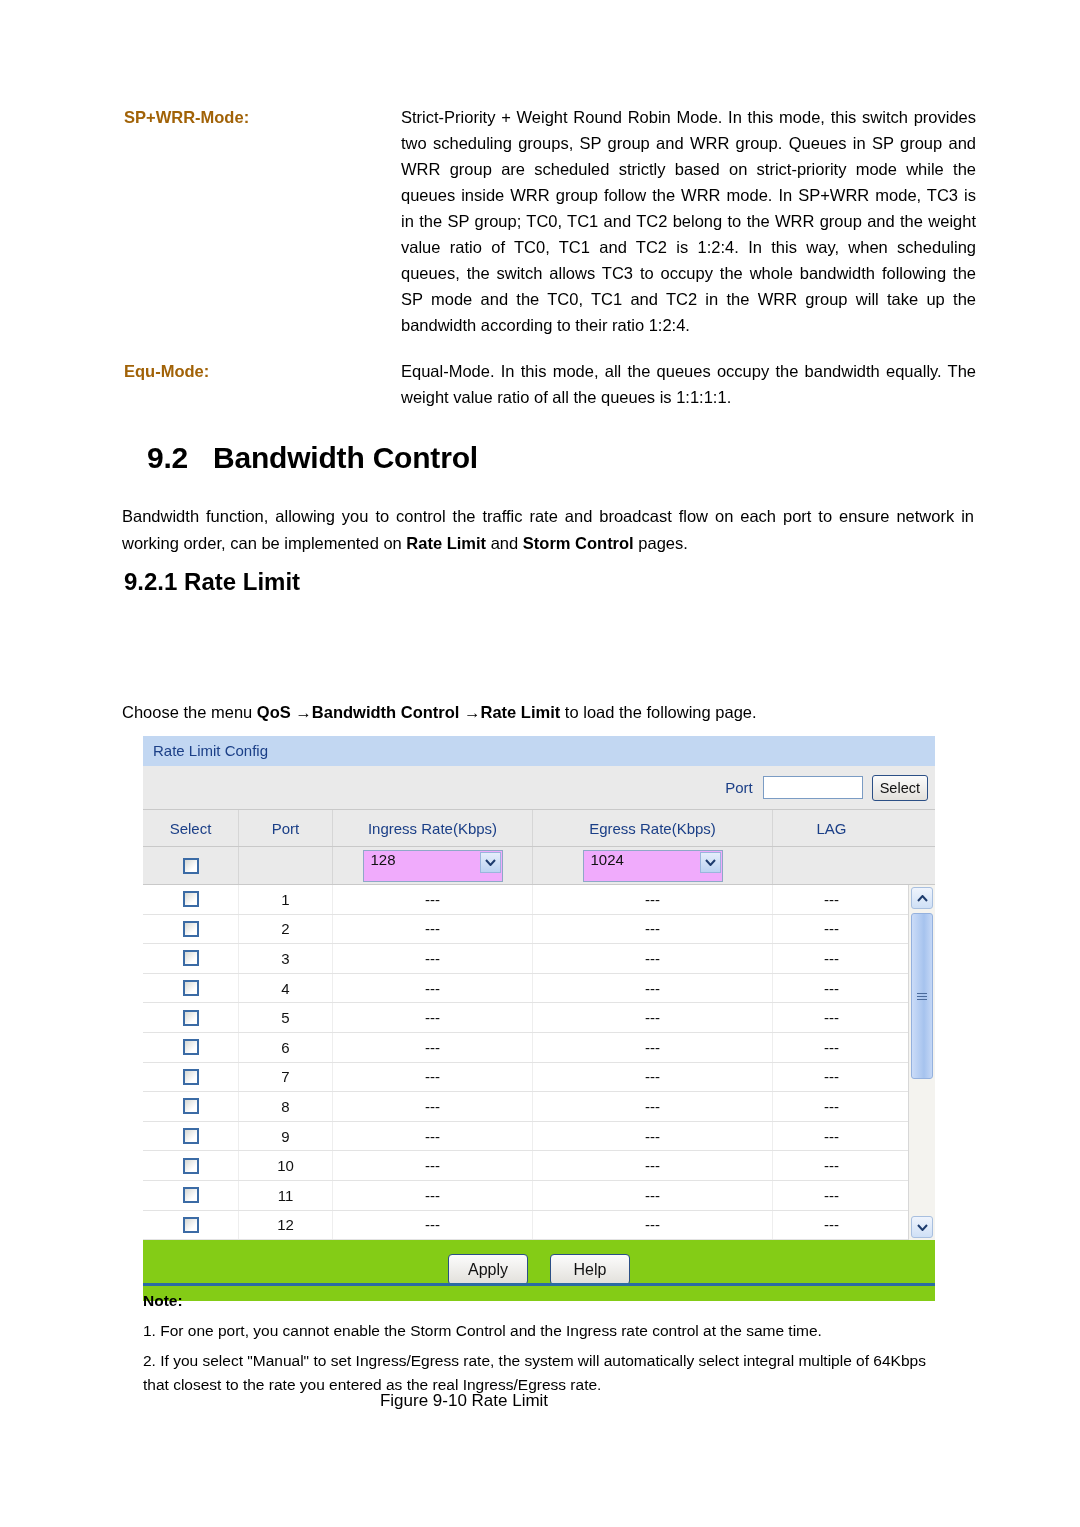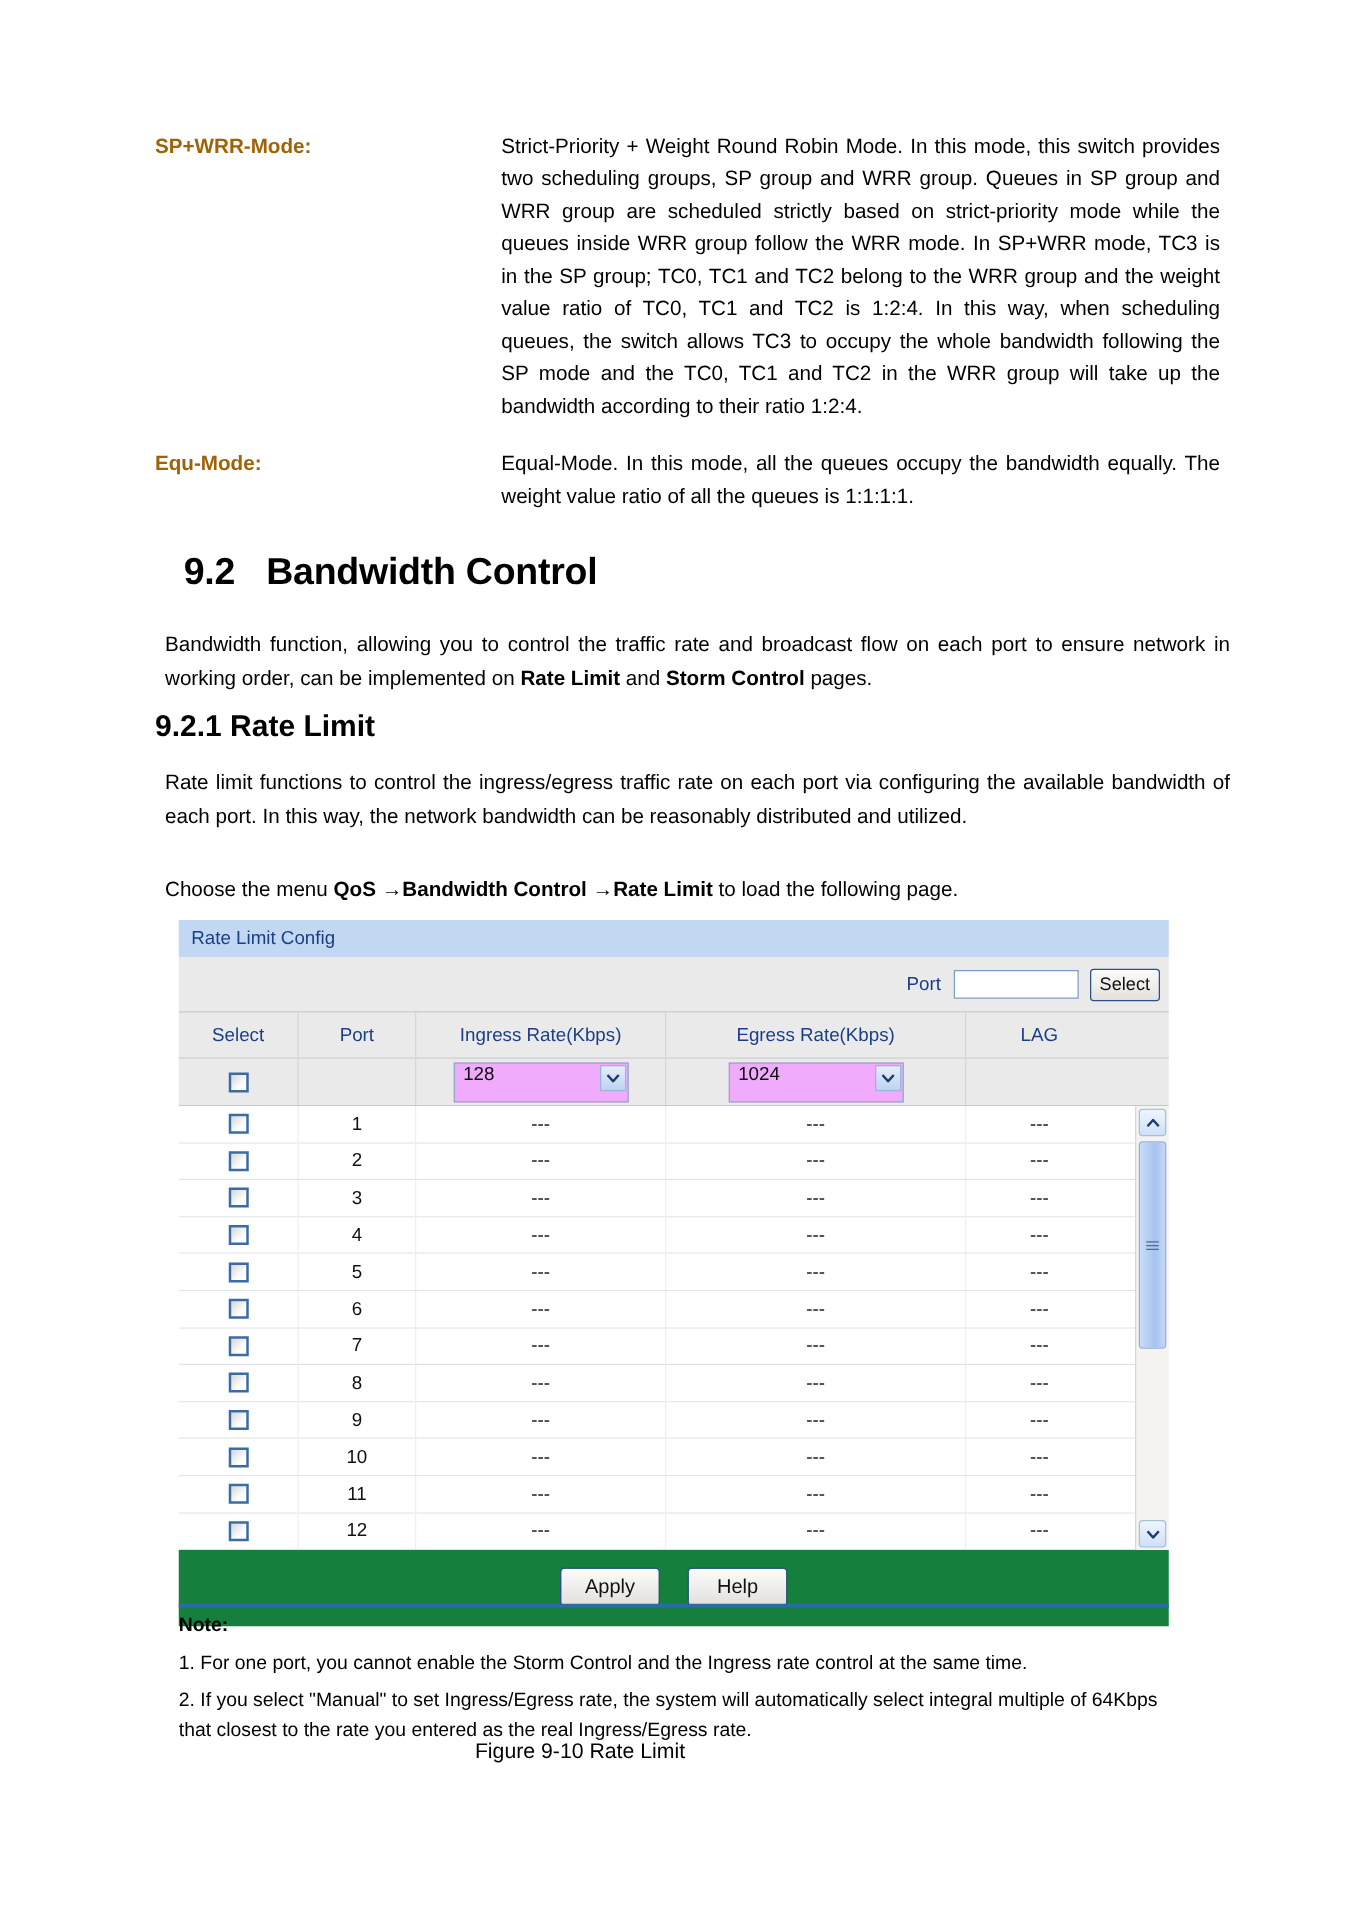--- a/index.html
+++ b/index.html
@@ -68,21 +68,21 @@
     position: absolute;
     left: 124px;
     margin: 0;
     font-size: 24px;
     font-weight: bold;
     color: #000;
   }
 
   .para {
     position: absolute;
-    left: 132px;
+    left: 122px;
     width: 852px;
     font-size: 16.5px;
     line-height: 26.5px;
     text-align: justify;
     text-align-last: left;
     color: #000;
   }
   .para b { font-weight: bold; }
 
   
@@ -288,21 +288,21 @@
     background: #4a6a9b;
     margin: 2px 0;
   }
 
   
   .actions {
     display: flex;
     justify-content: center;
     gap: 22px;
     padding: 14px 0 16px 0;
-    background: #15803d;
+    background: #84cc16;
   }
   .abtn {
     min-width: 80px;
     height: 31px;
     border: 1px solid #2b4f86;
     border-radius: 4px;
     background: linear-gradient(#fcfcfc, #e2e0db);
     font-size: 16px;
     color: #111;
     font-family: "Liberation Sans", sans-serif;
@@ -373,21 +373,20 @@
   </h2>
 
   <div class="para" style="top:503px;">
     <span>Bandwidth function, allowing you to control the traffic rate and broadcast flow on each port to ensure network in working order, can be implemented on </span><b>Rate Limit</b><span> and </span><b>Storm Control</b><span> pages.</span>
   </div>
 
   <h3 class="subsec" style="top:568px;">
     <span>9.2.1</span>&nbsp;<span>Rate Limit</span>
   </h3>
 
-  <div class="para" style="top:613px;">Rate limit functions to control the ingress/egress traffic rate on each port via configuring the available bandwidth of each port. In this way, the network bandwidth can be reasonably distributed and utilized.</div>
 
   <div class="para" style="top:699px;">
     <span>Choose the menu </span><b>QoS →</b><b>Bandwidth Control →</b><b>Rate Limit</b><span> to load the following page.</span>
   </div>
 
   <div class="shot">
 
     <div class="panel-title">Rate Limit Config</div>
 
     <div class="toolbar">

